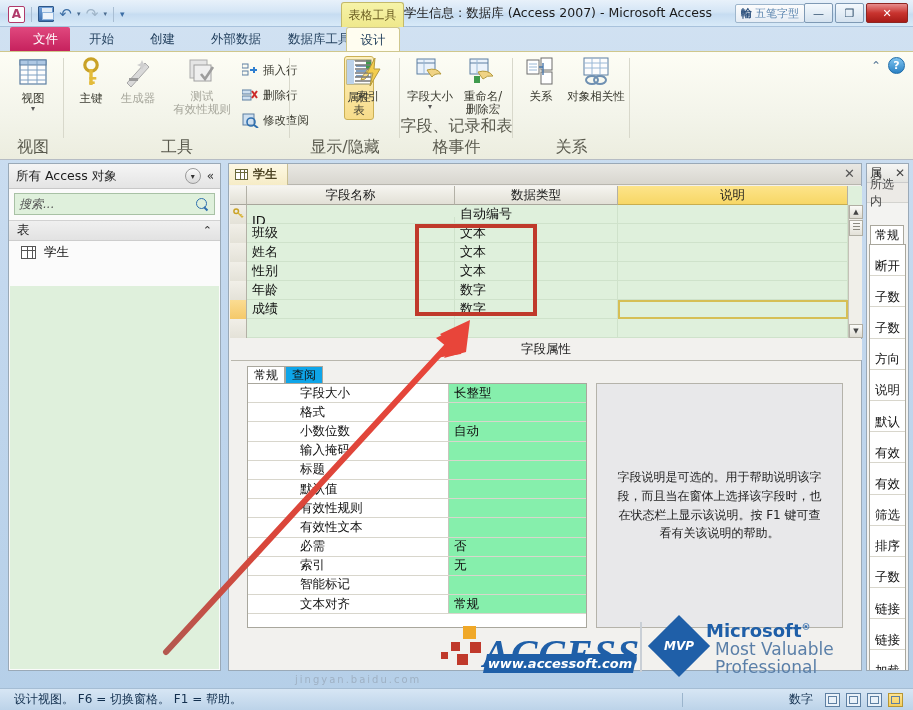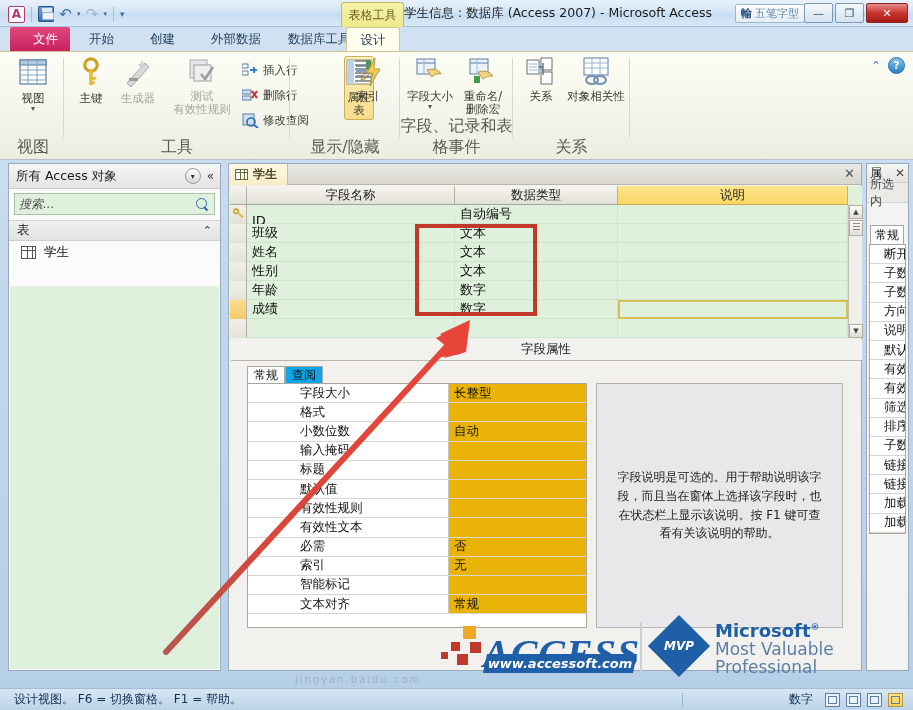--- a/index.html
+++ b/index.html
@@ -233,39 +233,39 @@
     background:#0ea5e9;border:1px solid #a9a79d;border-bottom:none;
     display:flex;align-items:center;
   }
   .fptab.active{background:#fff;border-bottom:1px solid #fff;}
   .proptable {
     position:absolute; left:16px; top:22px; width:340px; height:245px;
     background:#fff; border:1px solid #a9a79d;
   }
   .prow { display:flex; height:19.2px; border-bottom:1px solid #d8d6cc;padding-left:47px; }
   .pname { width:154px; border-right:1px solid #c8c6bc; padding-left:5px; display:flex;align-items:center; font-size:12.5px;color:#111;}
-  .pval { flex:1; background:#eab308; padding-left:5px; display:flex;align-items:center;font-size:12.5px;color:#111;}
+  .pval { flex:1; background:#86efac; padding-left:5px; display:flex;align-items:center;font-size:12.5px;color:#111;}
   .helpbox {
     position:absolute; left:365px; top:22px; width:247px; height:245px;
     background:#e8e8ea; border:1px solid #b5b3aa;
     display:flex;align-items:center;justify-content:center;
   }
   .helptxt{ width:212px; font-size:12px; color:#222; line-height:1.55; text-align:center; }
 
   
   .propstrip {
     position:absolute; left:866px; top:163px; width:43px; height:508px;
     background:#f3f3f1; border:1px solid #9aa9b7; overflow:hidden;
   }
   .ps-head{height:19px;background:linear-gradient(180deg,#f6f6f4,#e4e4e0);display:flex;align-items:center;padding:0 3px;font-size:12px;color:#111;border-bottom:1px solid #ccc;}
   .ps-head .x{margin-left:auto;font-size:12px;color:#444;}
   .ps-sub{height:20px;display:flex;align-items:center;padding:0 3px;font-size:12px;color:#444;border-bottom:1px solid #d3d3cf;background:#eceae6;}
   .ps-tab{margin:22px 0 0 3px;width:34px;height:19px;background:#fff;border:1px solid #a9a79d;border-bottom:none;display:flex;align-items:center;justify-content:center;font-size:12px;color:#111;}
   .ps-list{margin:0 2px;border:1px solid #a9a79d;border-top:1px solid #a9a79d;background:#fff;}
-  .ps-row{height:19.2px;border-bottom:1px solid #d8d6cc;padding-left:14px;display:flex;align-items:center;font-size:12.5px;color:#111;overflow:hidden;white-space:nowrap;}
+  .ps-row{height:19.2px;border-bottom:1px solid #d8d6cc;padding-left:5px;display:flex;align-items:center;font-size:12.5px;color:#111;overflow:hidden;white-space:nowrap;margin-top:12px;}
 
   
   .statusbar{
     position:absolute;left:0;bottom:0;width:913px;height:22px;
     background:linear-gradient(180deg,#d7e6f4,#bcd3e9);
     border-top:1px solid #a5bdd4;
     display:flex;align-items:center;
   }
   .st-left{padding-left:14px;font-size:12px;color:#13304f;}
   .st-sep{width:1px;height:14px;background:#9bb5cd;margin-left:440px;}
@@ -284,21 +284,21 @@
 
   
   .wm{position:absolute;left:425px;top:618px;width:445px;height:58px;z-index:35;}
   .wm-divider{position:absolute;left:215px;top:4px;width:2px;height:50px;background:#c9cfd6;}
   .acc-sq{position:absolute;}
   .acc-text{position:absolute;left:58px;top:12px;font-family:Liberation Serif, serif;font-style:italic;font-weight:bold;font-size:40px;color:#1f5fa8;letter-spacing:1px;}
   .acc-bar{position:absolute;left:60px;top:36px;width:150px;height:19px;background:#1f5fa8;transform:skewX(-12deg);}
   .acc-bar span{display:block;transform:skewX(12deg);color:#fff;font-style:italic;font-weight:bold;font-size:13px;text-align:center;line-height:19px;}
   .mvp-d{position:absolute;left:232px;top:6px;width:44px;height:44px;background:#1f5fa8;transform:rotate(45deg);}
   .mvp-t{position:absolute;left:232px;top:6px;width:44px;height:44px;display:flex;align-items:center;justify-content:center;color:#fff;font-weight:bold;font-size:12px;font-style:italic;}
-  .ms1{position:absolute;left:290px;top:2px;font-size:18px;font-weight:bold;color:#1f5fa8;}
+  .ms1{position:absolute;left:281px;top:2px;font-size:18px;font-weight:bold;color:#1f5fa8;}
   .ms2{position:absolute;left:290px;top:21px;font-size:17px;color:#5a7fa8;}
   .ms3{position:absolute;left:290px;top:39px;font-size:17px;color:#5a7fa8;}
   .ms-reg{font-size:9px;vertical-align:super;}
   .wm-url{position:absolute;left:295px;top:674px;font-size:10px;color:#9fb1c4;letter-spacing:2px;z-index:36;}
 </style>
 </head>
 <body>
 
 <div id="app">
 

